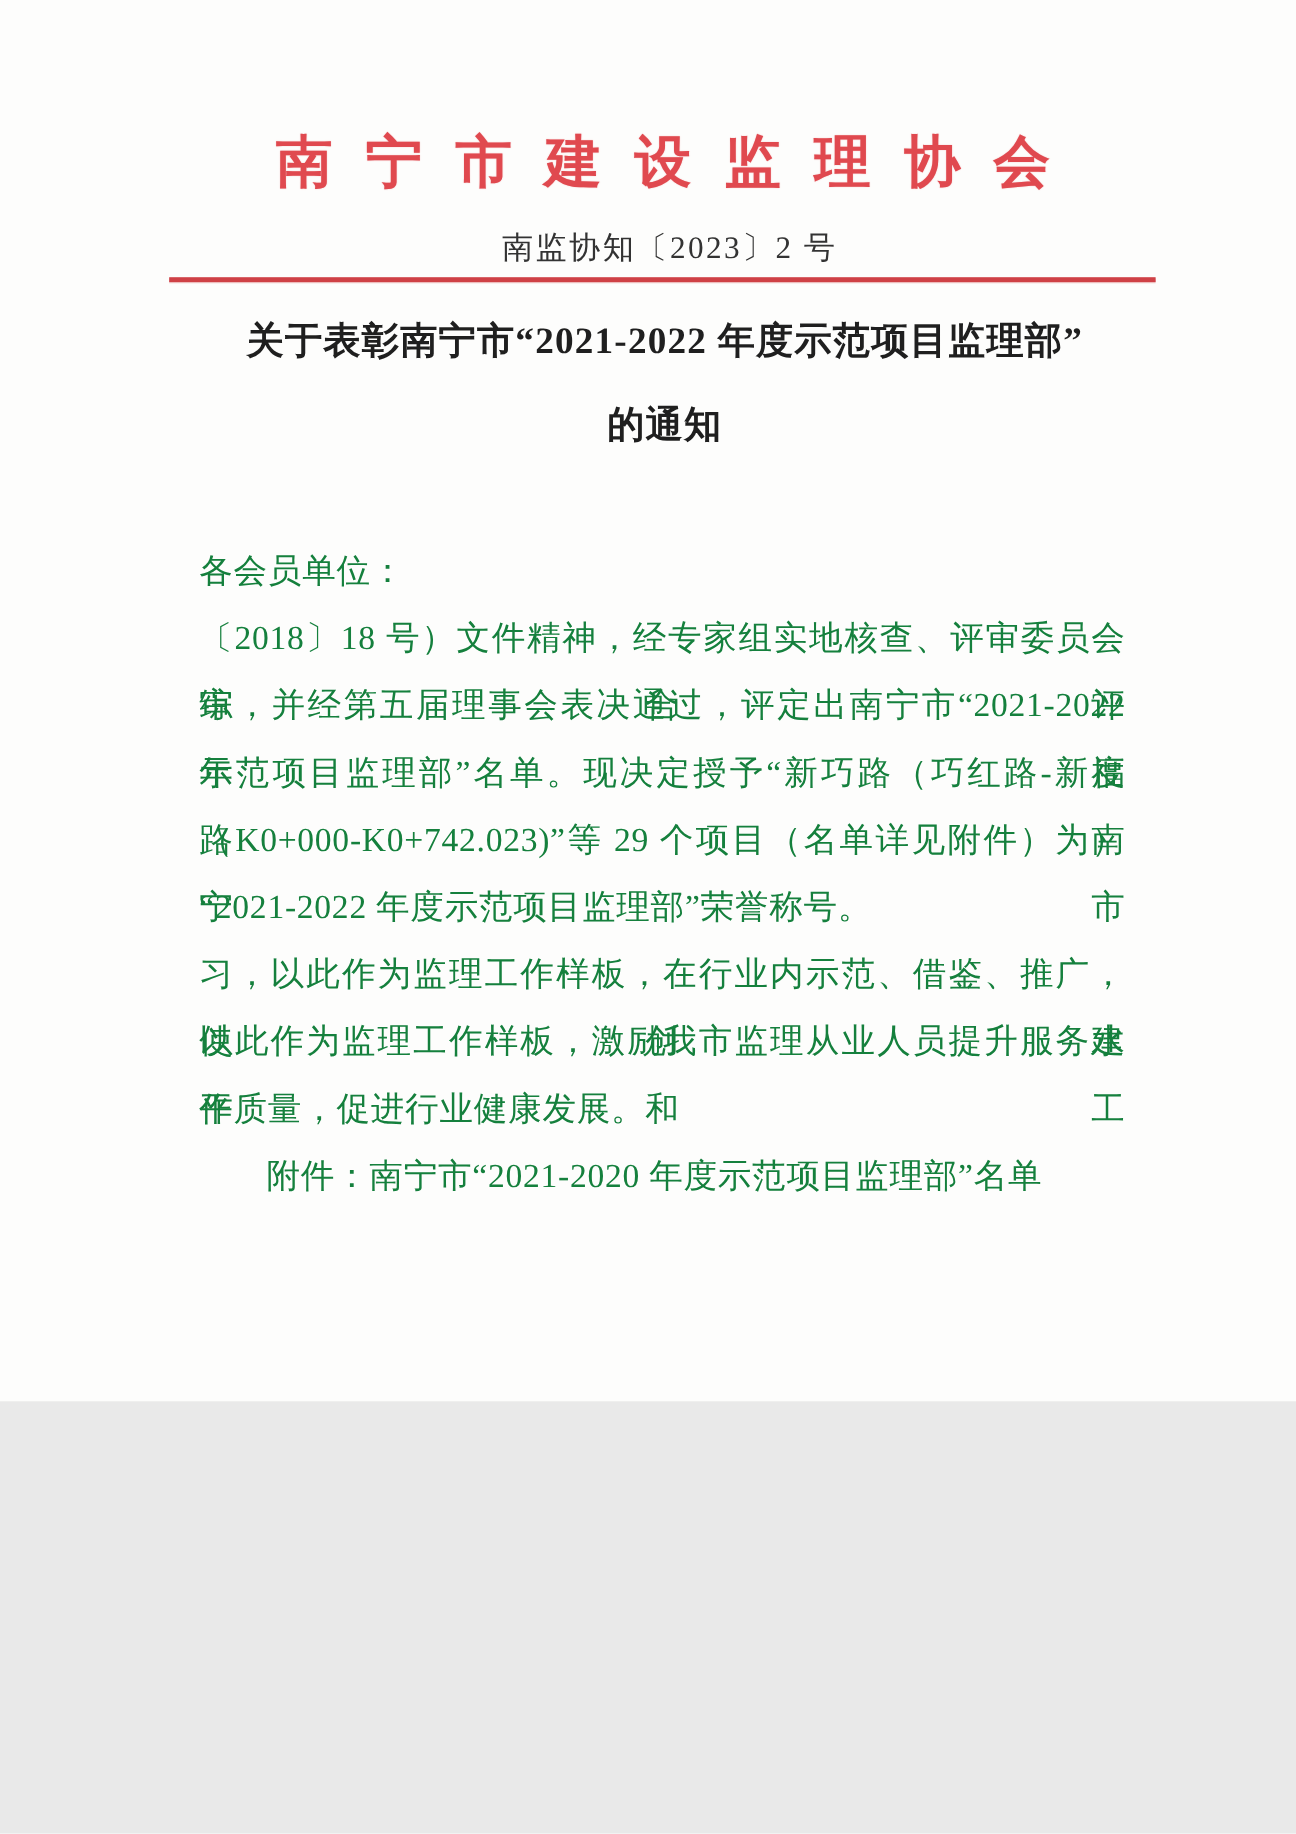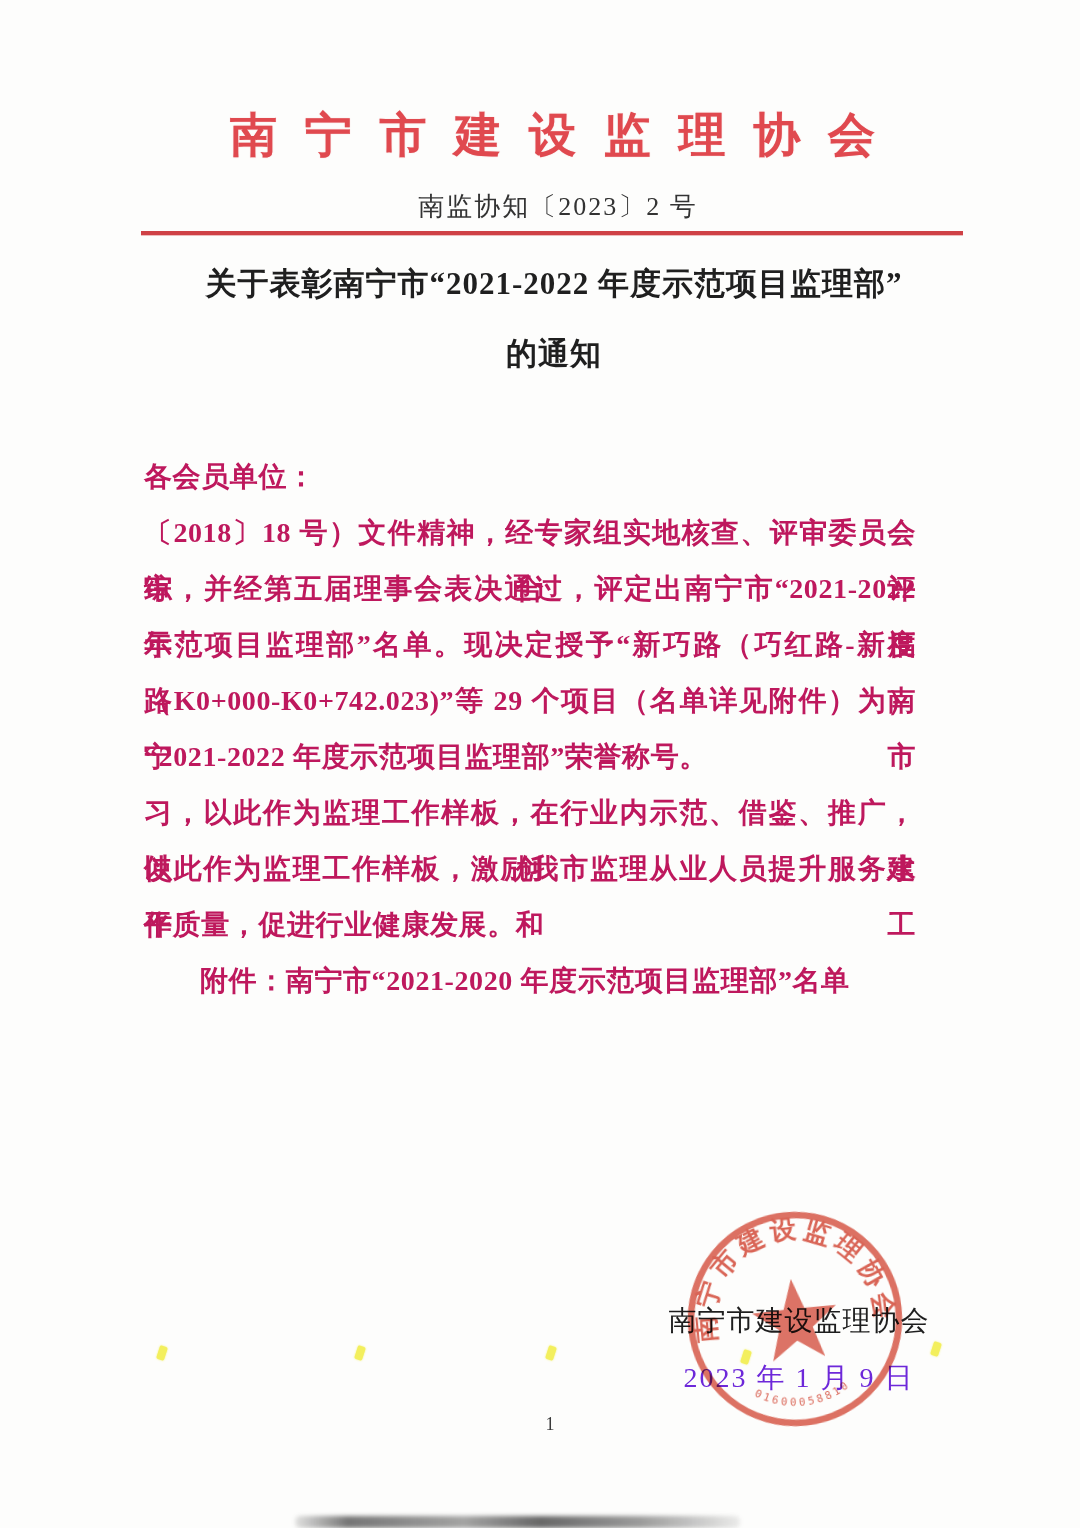--- a/index.html
+++ b/index.html
@@ -1,17 +1,17 @@
 <!DOCTYPE html>
 <html style="--header_red: #e0494f; --rule_red: #cf4146; --stamp_red: #d6503f; --ink: #2a2a2a; --speck_yellow: #f3ef5d;"><head>
 <meta charset="utf-8">
 <style>
   html,body { margin:0; padding:0; background:#e9e9e9; }
   .page {
-    position:relative; width:1080px; height:1528px; margin:0 auto;
+    position:relative; width:1080px; height:1168px; margin:0 auto;
     background:#fdfdfc; overflow:hidden;
     font-family:"Liberation Serif","DejaVu Serif",serif;
     color:var(--ink,#2a2a2a);
   }
   
   .org-header {
     position:absolute; top:104px; left:0; width:100%;
     text-align:center; transform:translateX(14px);
     font-size:47px; font-weight:bold; letter-spacing:3px; word-spacing:10px;
     color:var(--header_red,#e0494f);
@@ -30,22 +30,22 @@
     box-shadow:0 1px 0 rgba(207,65,70,.35);
   }
   .doc-title { 
     position:absolute; left:0; width:100%; text-align:center; transform:translateX(14px);
     font-size:31px; font-weight:bold; color:#1f1f1f; letter-spacing:1px; white-space:nowrap;
   }
   .doc-title.l1 { top:263px; }
   .doc-title.l2 { top:333px; }
   
   .body-block {
-    position:absolute; top:449px; left:144px; width:772px;
-    font-size:28px; color:#be185d; letter-spacing:.6px;font-weight:bold;
+    position:absolute; top:449px; left:166px; width:772px;
+    font-size:28px; color:#15803d; letter-spacing:.6px;
   }
   .ln { height:56px; line-height:56px; overflow:visible; white-space:nowrap; }
   .ln.jl { white-space:normal; text-align:justify; text-align-last:justify; }
   .ln.indent { text-indent:2em; }
   
   .signature-name {
     position:absolute; top:1302px; left:668px; width:262px;
     text-align:center; font-size:28px; color:#1e1e1e; letter-spacing:1px; white-space:nowrap;
   }
   .signature-date {

